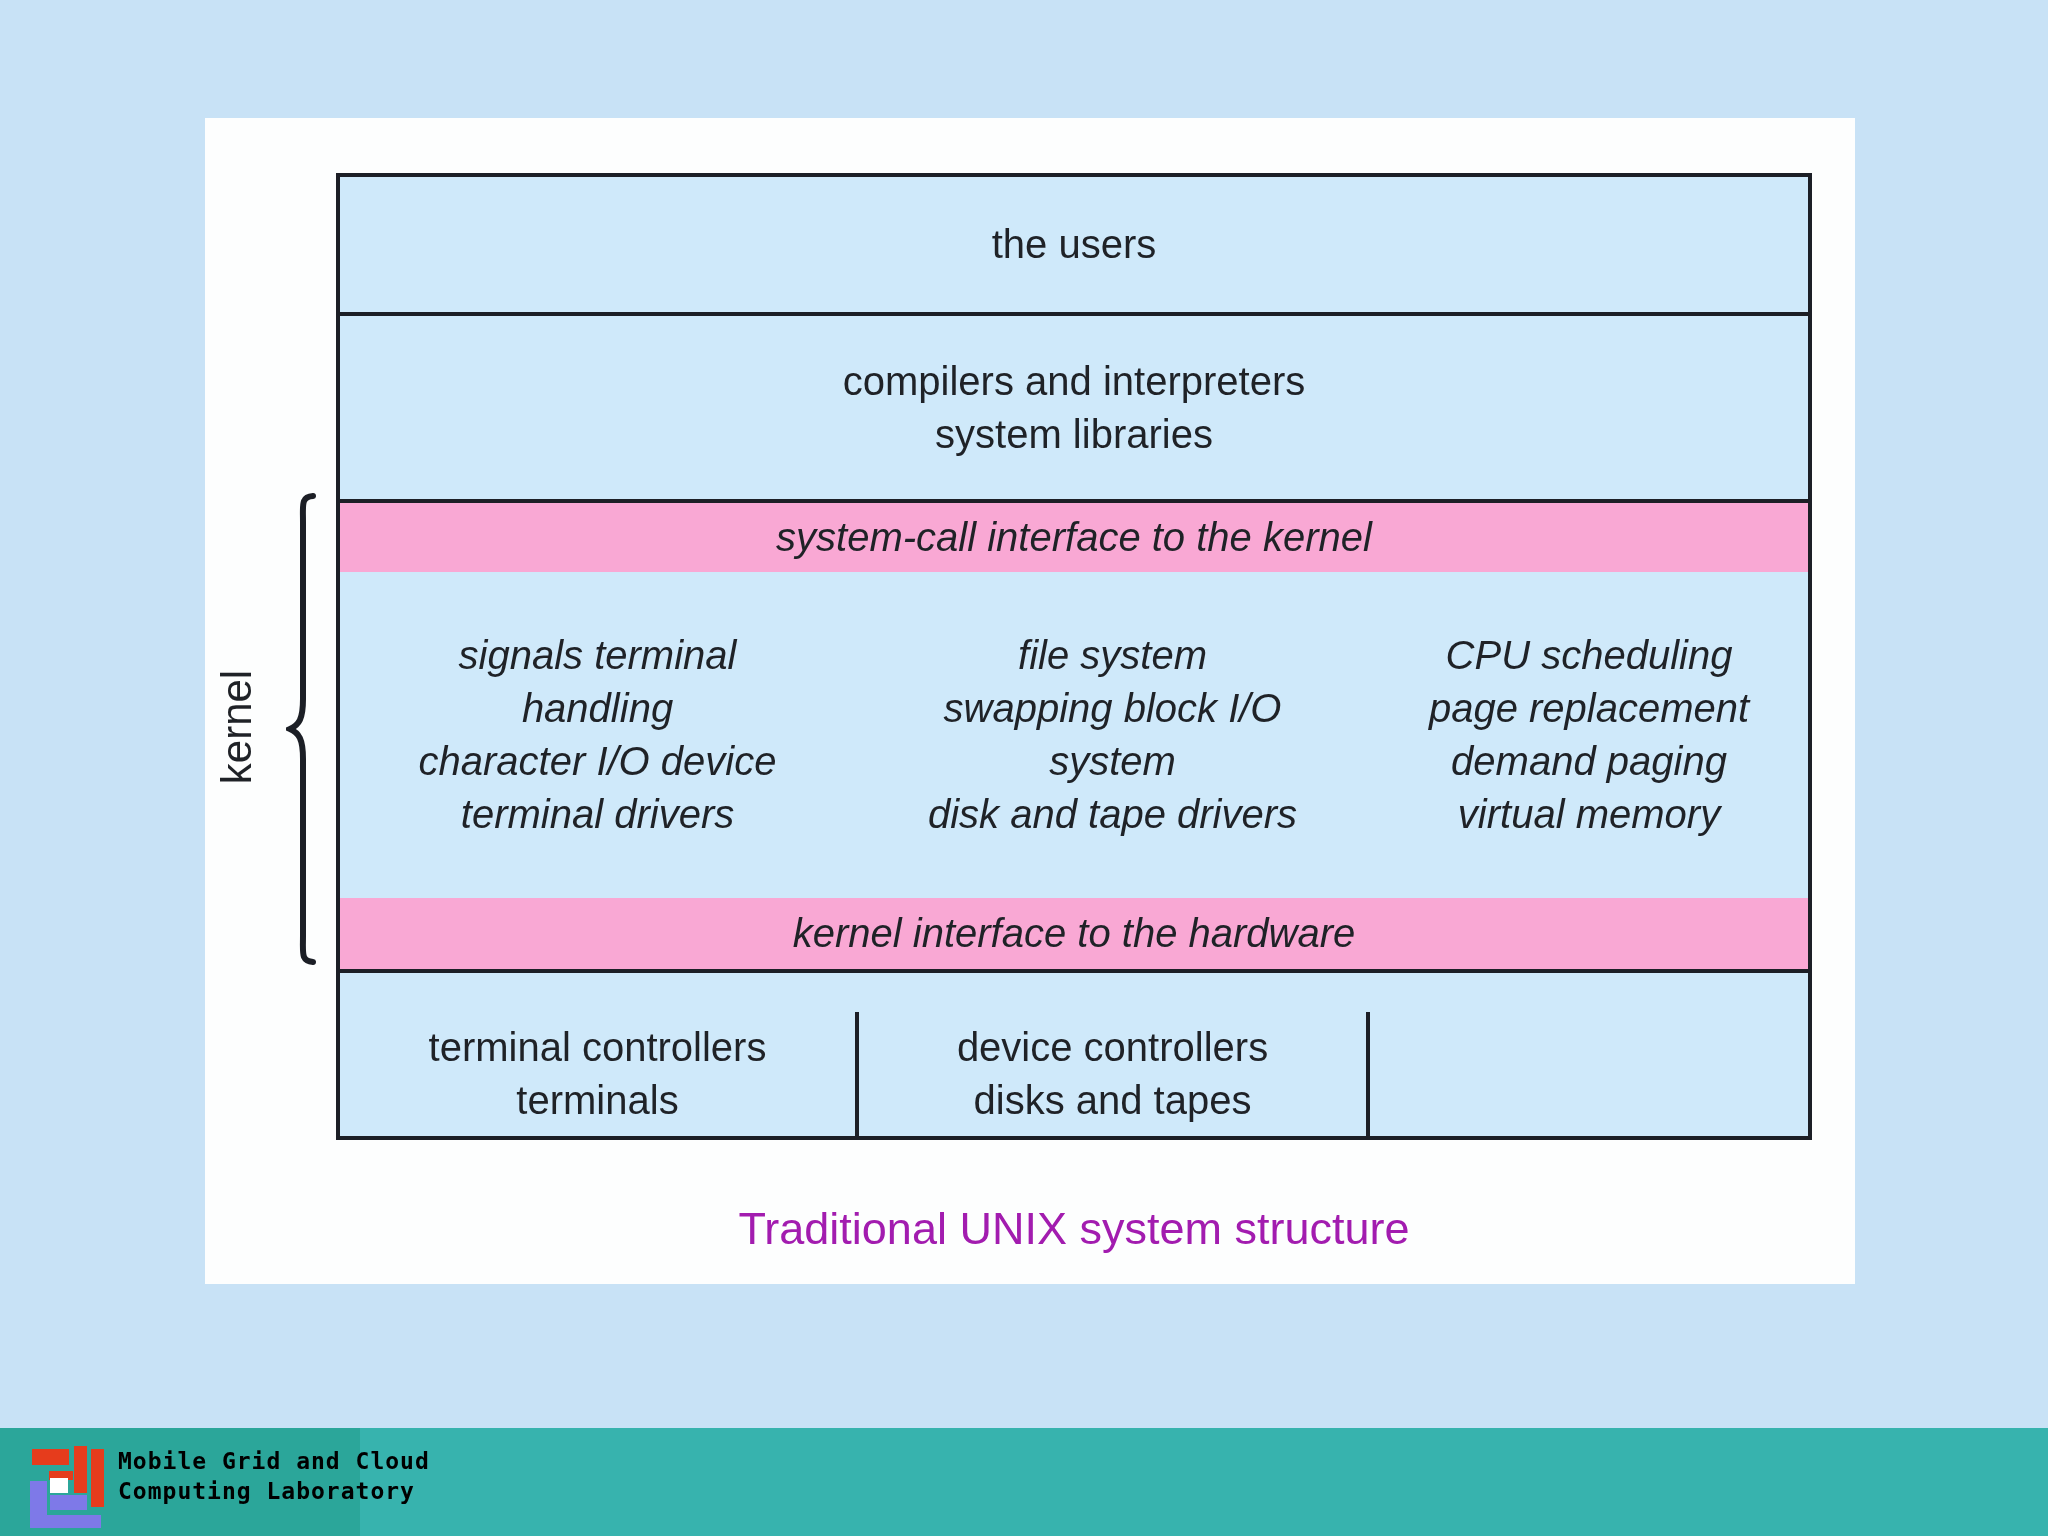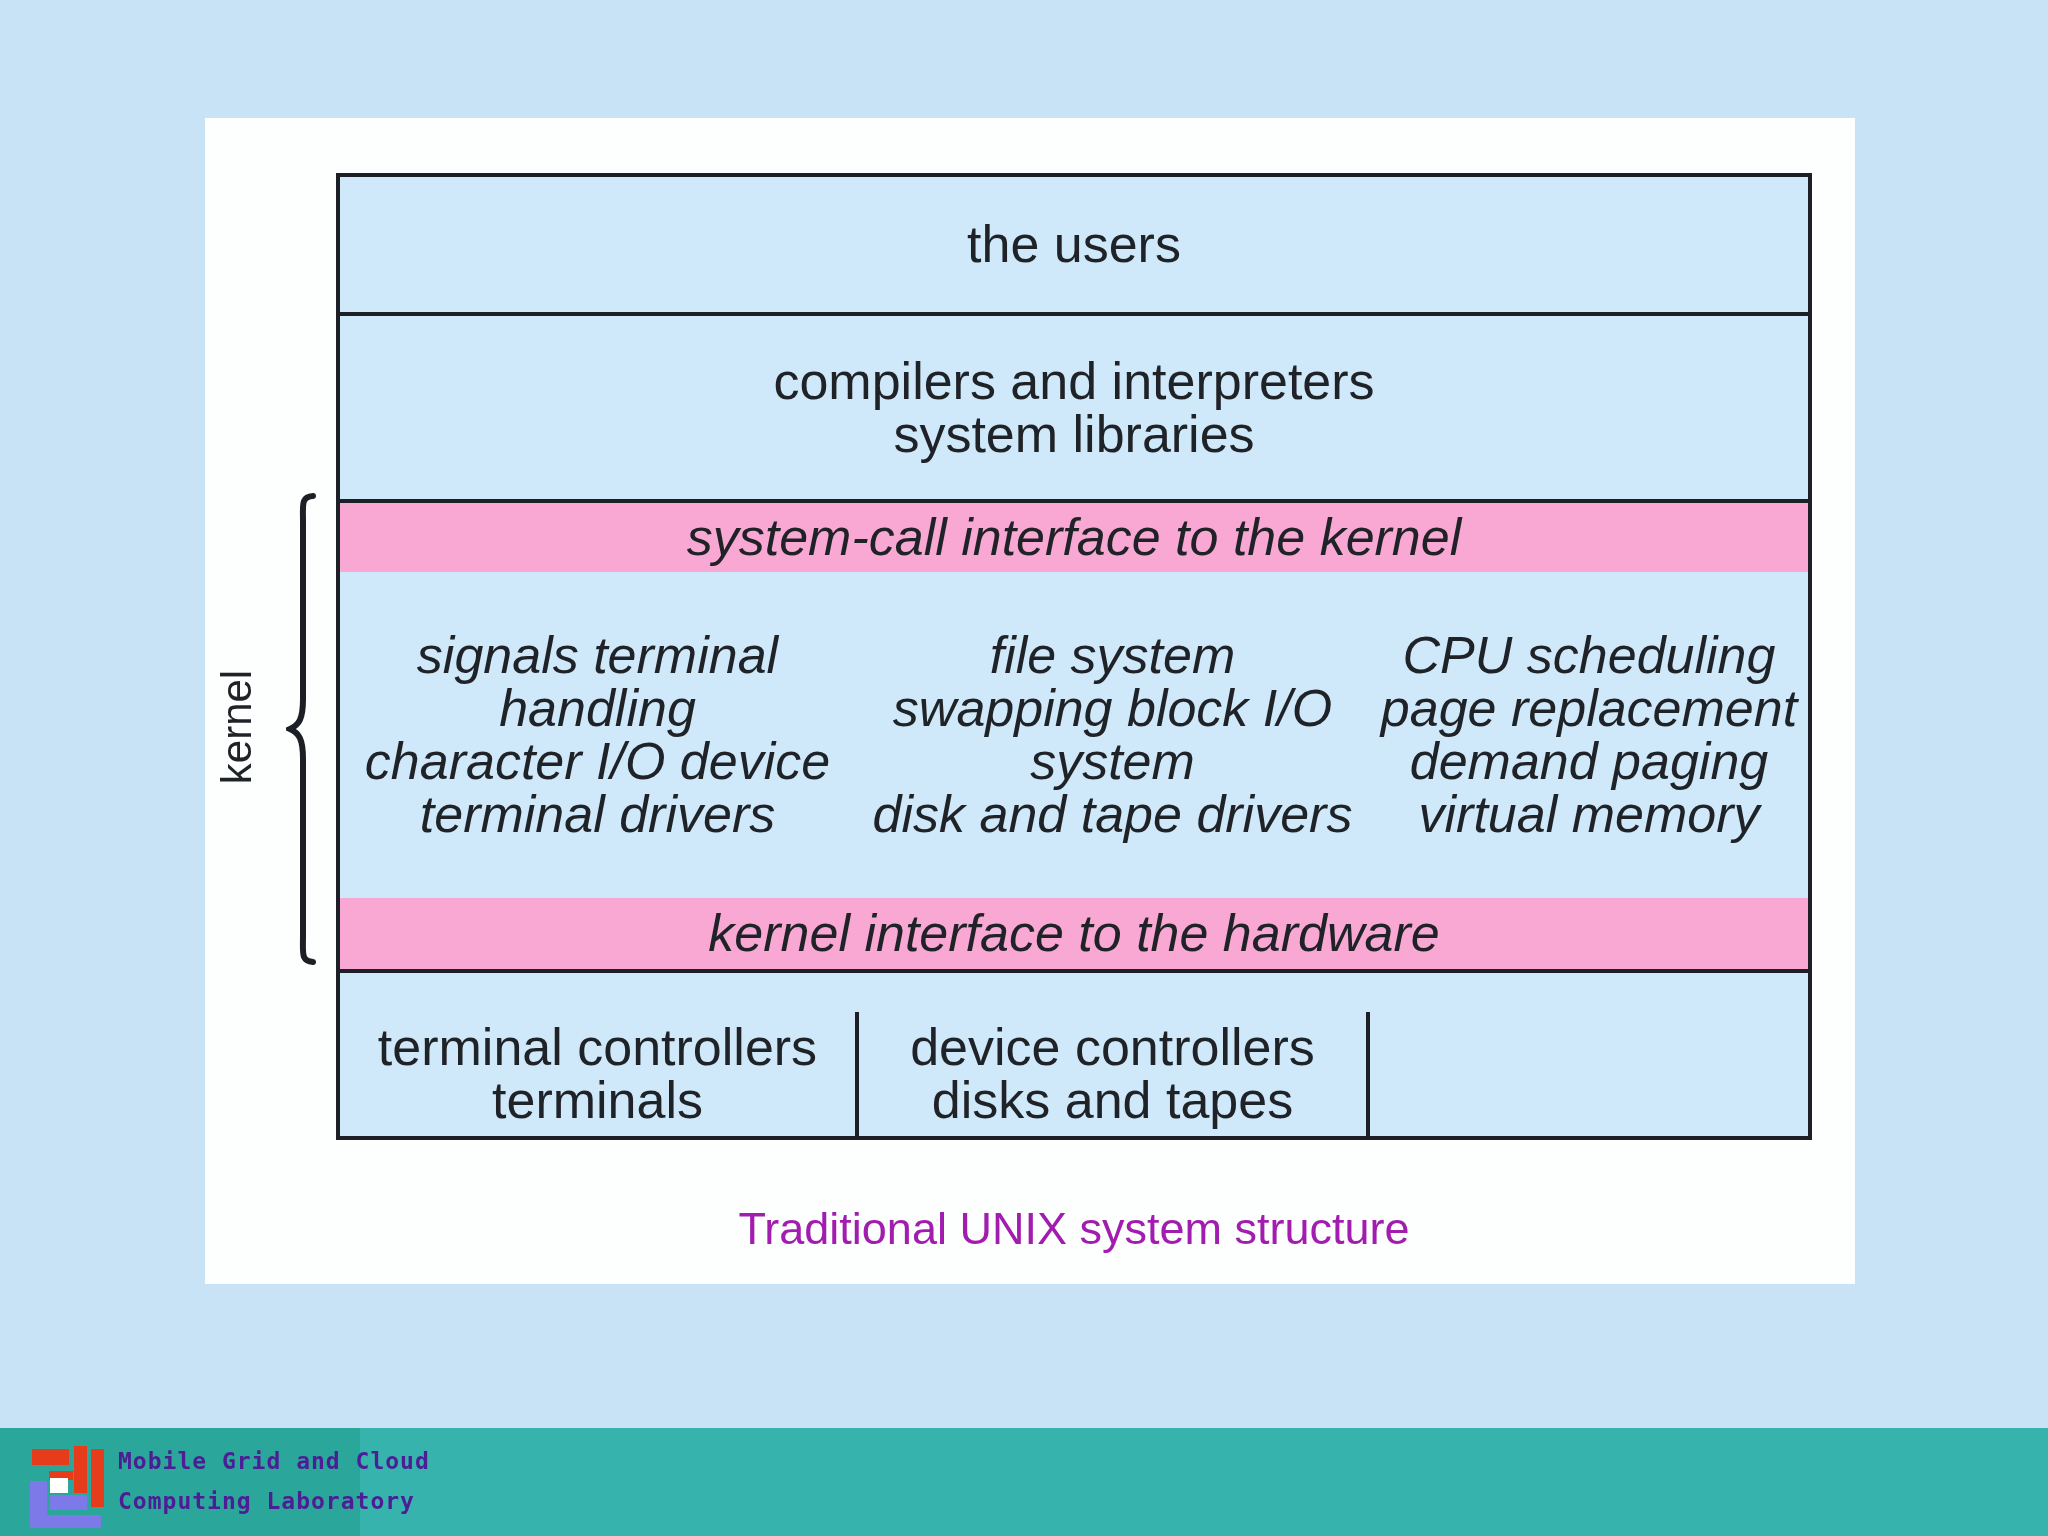--- a/index.html
+++ b/index.html
@@ -21,21 +21,21 @@
 
   
   .diagram-box {
     position:absolute; left:336px; top:173px;
     width:1476px; height:967px;
     box-sizing:border-box;
     border:4px solid #1c1f26;
     background:#cfe9fa;
     display:flex; flex-direction:column;
     color:#1f2227;
-    font-size:52px; line-height:53px;
+    font-size:40px; line-height:53px;
     text-align:center;
   }
   .row-users {
     height:135px; border-bottom:4px solid #1c1f26;
     display:flex; align-items:center; justify-content:center;
     flex:0 0 auto;
   }
   .row-shells {
     height:183px; border-bottom:4px solid #1c1f26;
     display:flex; flex-direction:column; align-items:center; justify-content:center;
@@ -118,25 +118,25 @@
   .b1 { left:2px;  top:5px;  width:37px; height:16px; }
   .b2 { left:44px; top:2px;  width:13px; height:47px; }
   .b3 { left:61px; top:5px;  width:13px; height:58px; }
   .b4 { left:19px; top:27px; width:24px; height:9px; }
   .b5 { left:20px; top:34px; width:18px; height:15px; }
   .b6 { left:0px;  top:37px; width:17px; height:42px; }
   .b7 { left:20px; top:51px; width:37px; height:15px; }
   .b8 { left:0px;  top:71px; width:71px; height:13px; }
   .lab-name {
     position:absolute; left:118px; top:20px;
-    display:flex; flex-direction:column; gap:14px;
+    display:flex; flex-direction:column; gap:4px;
     font-family:"DejaVu Sans Mono", monospace;
     font-weight:bold;
     font-size:23px; line-height:26px;
-    color:#4c1d95;
+    color:#000000;
     letter-spacing:1px;
     white-space:nowrap;
   }
 </style>
 </head>
 <body>
 
 <div class="stage">
 
   <div class="panel"></div>

